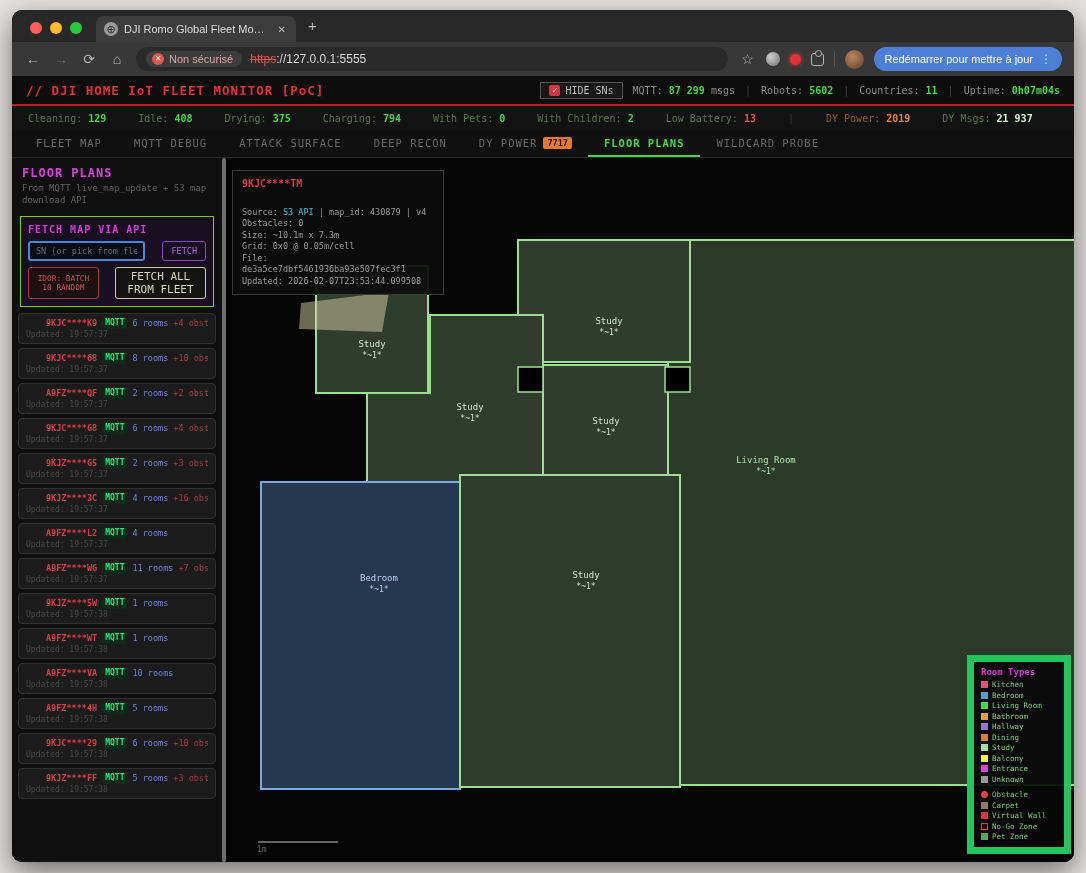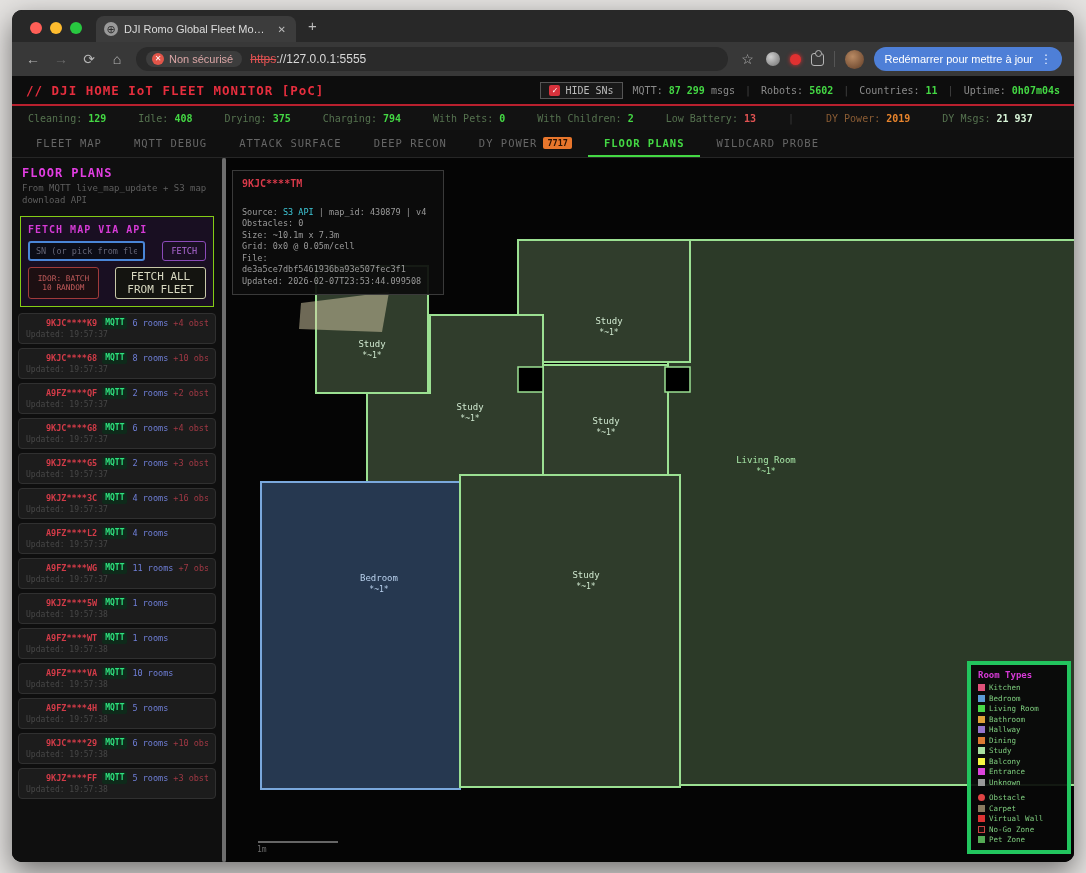--- a/index.html
+++ b/index.html
@@ -114,21 +114,21 @@
   
   .map-area { flex:1; position:relative; background:#050505; min-width:0; }
   .map-svg { position:absolute; inset:0; width:100%; height:100%; }
 
   .tooltip { position:absolute; top:12px; left:6px; width:212px; background:rgba(12,12,12,.93);
     border:1px solid #3a3a3a; padding:7px 9px; font-size:8.5px; line-height:11.5px; color:#9a9a9a; }
   .tt-sn { color:#d93a4a; font-weight:bold; font-size:10px; margin-bottom:17px; }
   .tt-cyan { color:#3ec8d8; }
 
   .legend { position:absolute; right:3px; bottom:8px; width:104px; background:rgba(8,8,8,.92);
-    border:4px solid #22c55e; padding:5px 7px; }
+    border:7px solid #22c55e; padding:5px 7px; }
   .lg-title { color:#d63ad6; font-weight:bold; font-size:9px; margin-bottom:3px; }
   .lg-row { display:flex; align-items:center; gap:4px; height:10.5px; }
   .lg-swatch { width:7px; height:7px; flex:none; display:inline-block; }
   .lg-label { color:#7fce7f; font-size:7.5px; white-space:nowrap; }
 </style>
 </head>
 <body>
 
 <div class="window">
 

